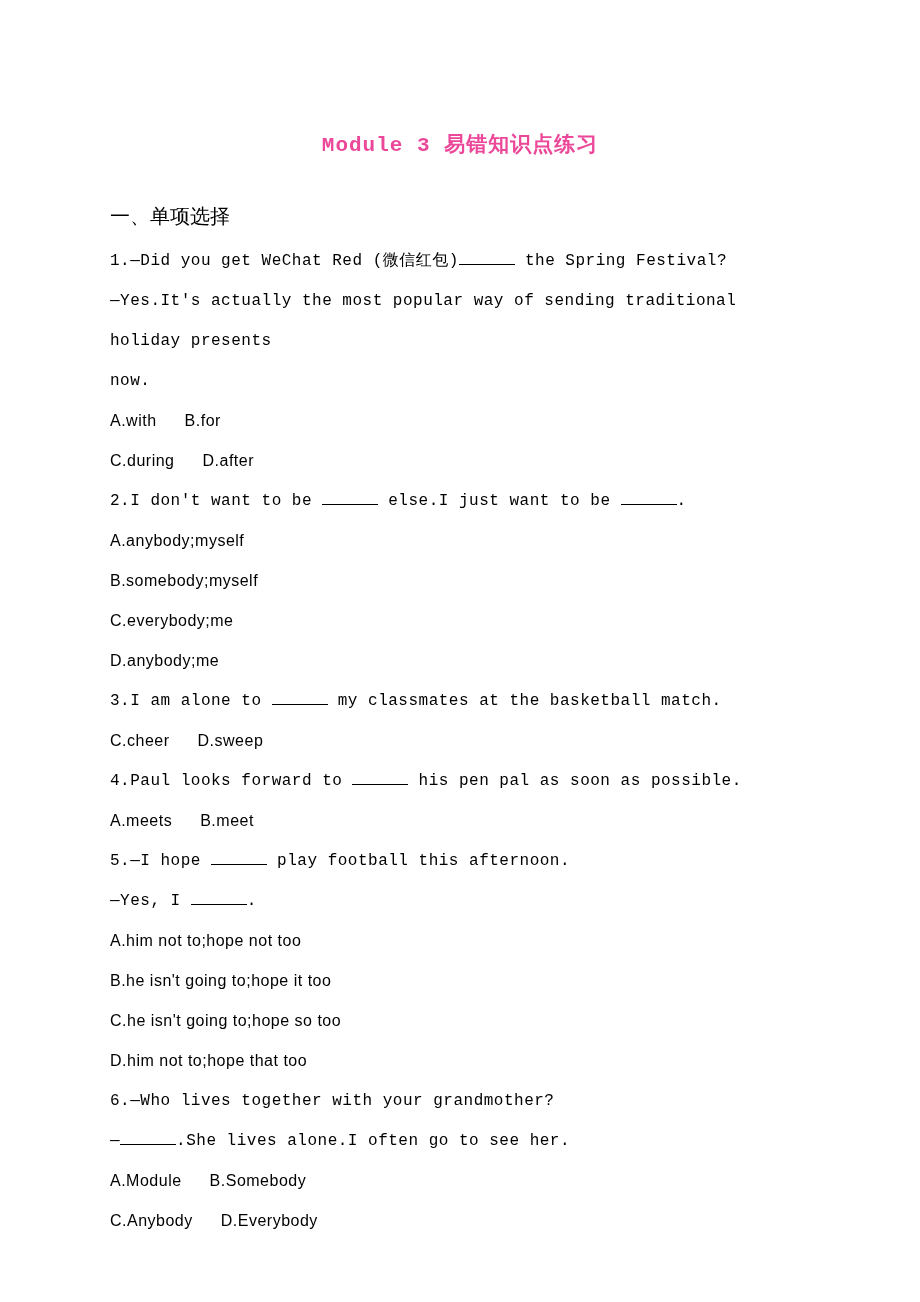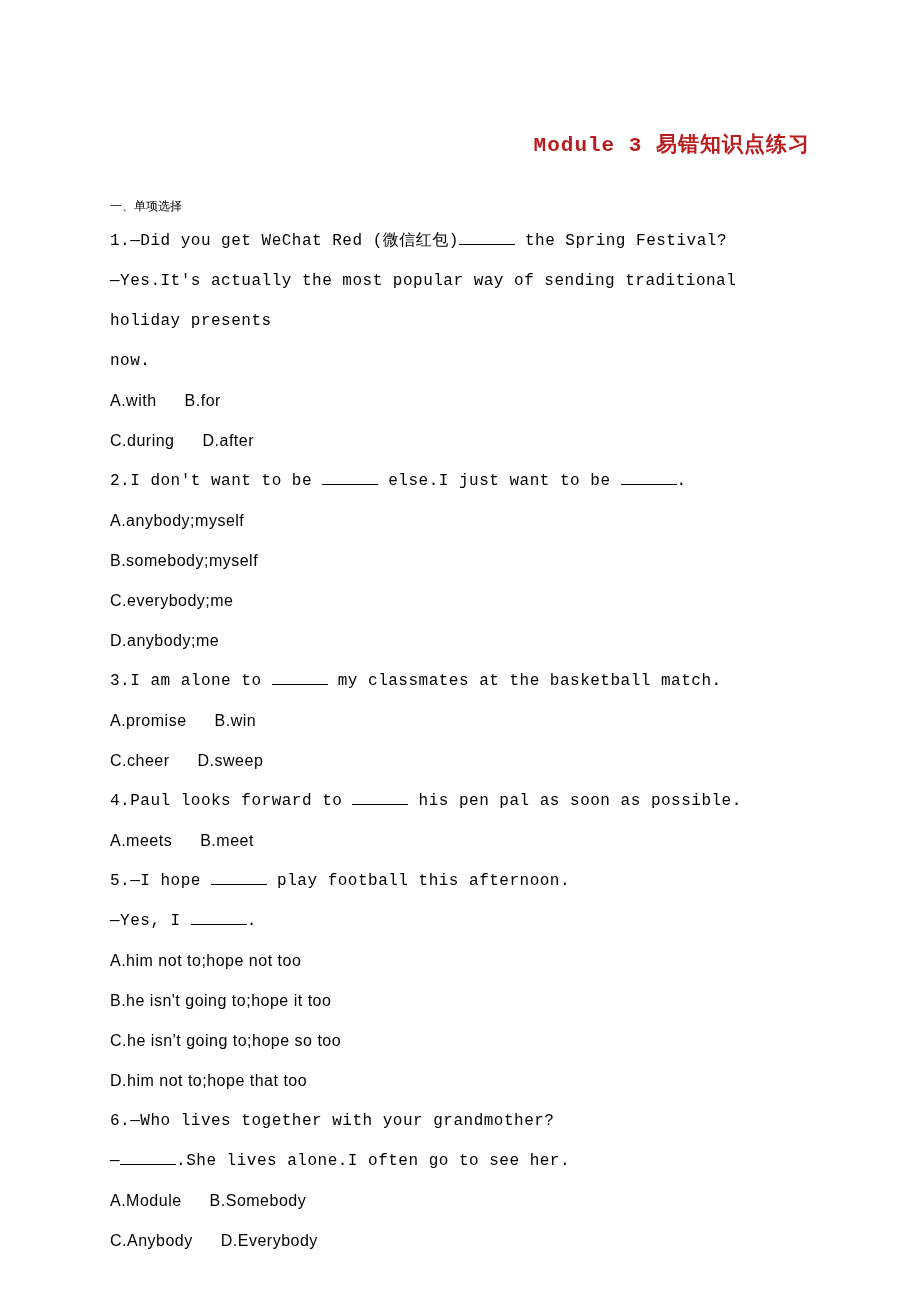--- a/index.html
+++ b/index.html
@@ -11,31 +11,31 @@
       width: 920px;
       height: 1302px;
       background: #ffffff;
       font-family: "SimSun", "宋体", serif;
       font-size: 16px;
       color: #000000;
       padding: 120px 110px 60px 110px;
       line-height: 2.5;
     }
     .title {
-      text-align: right;
-      color: #b91c1c;
+      text-align: center;
+      color: #ec4899;
       font-weight: bold;
       font-size: 21px;
       margin-bottom: 18px;
       font-family: "Courier New", "SimSun", monospace;
       letter-spacing: 1px;
     }
     .section-header {
       font-family: "SimSun", "宋体", serif;
-      font-size: 12px;
+      font-size: 20px;
     }
     .question-line {
       font-family: "Courier New", monospace;
       font-size: 16px;
       letter-spacing: 0.5px;
     }
     .options-line {
       font-family: Liberation Sans, sans-serif;
       font-size: 16px;
       letter-spacing: 0.5px;
@@ -66,21 +66,20 @@
     <div class="question-line"><span>—Yes.It's actually the most popular way of sending traditional holiday presents</span></div>
     <div class="question-line"><span>now.</span></div>
     <div class="options-line"><span>A.with</span><span class="opt-gap"></span><span>B.for</span></div>
     <div class="options-line"><span>C.during</span><span class="opt-gap"></span><span>D.after</span></div>
     <div class="question-line"><span>2.</span><span>I don't want to be </span><span class="blank"></span><span> else.I just want to be </span><span class="blank"></span><span>.</span></div>
     <div class="options-line"><span>A.anybody;myself</span></div>
     <div class="options-line"><span>B.somebody;myself</span></div>
     <div class="options-line"><span>C.everybody;me</span></div>
     <div class="options-line"><span>D.anybody;me</span></div>
     <div class="question-line"><span>3.</span><span>I am alone to </span><span class="blank"></span><span> my classmates at the basketball match.</span></div>
-    <div class="options-line"><span>A.promise</span><span class="opt-gap"></span><span>B.win</span></div>
     <div class="options-line"><span>C.cheer</span><span class="opt-gap"></span><span>D.sweep</span></div>
     <div class="question-line"><span>4.</span><span>Paul looks forward to </span><span class="blank"></span><span> his pen pal as soon as possible.</span></div>
     <div class="options-line"><span>A.meets</span><span class="opt-gap"></span><span>B.meet</span></div>
     <div class="question-line"><span>5.</span><span>—I hope </span><span class="blank"></span><span> play football this afternoon.</span></div>
     <div class="question-line"><span>—Yes, I </span><span class="blank"></span><span>.</span></div>
     <div class="options-line"><span>A.him not to;hope not too</span></div>
     <div class="options-line"><span>B.he isn't going to;hope it too</span></div>
     <div class="options-line"><span>C.he isn't going to;hope so too</span></div>
     <div class="options-line"><span>D.him not to;hope that too</span></div>
     <div class="question-line"><span>6.</span><span>—Who lives together with your grandmother?</span></div>

